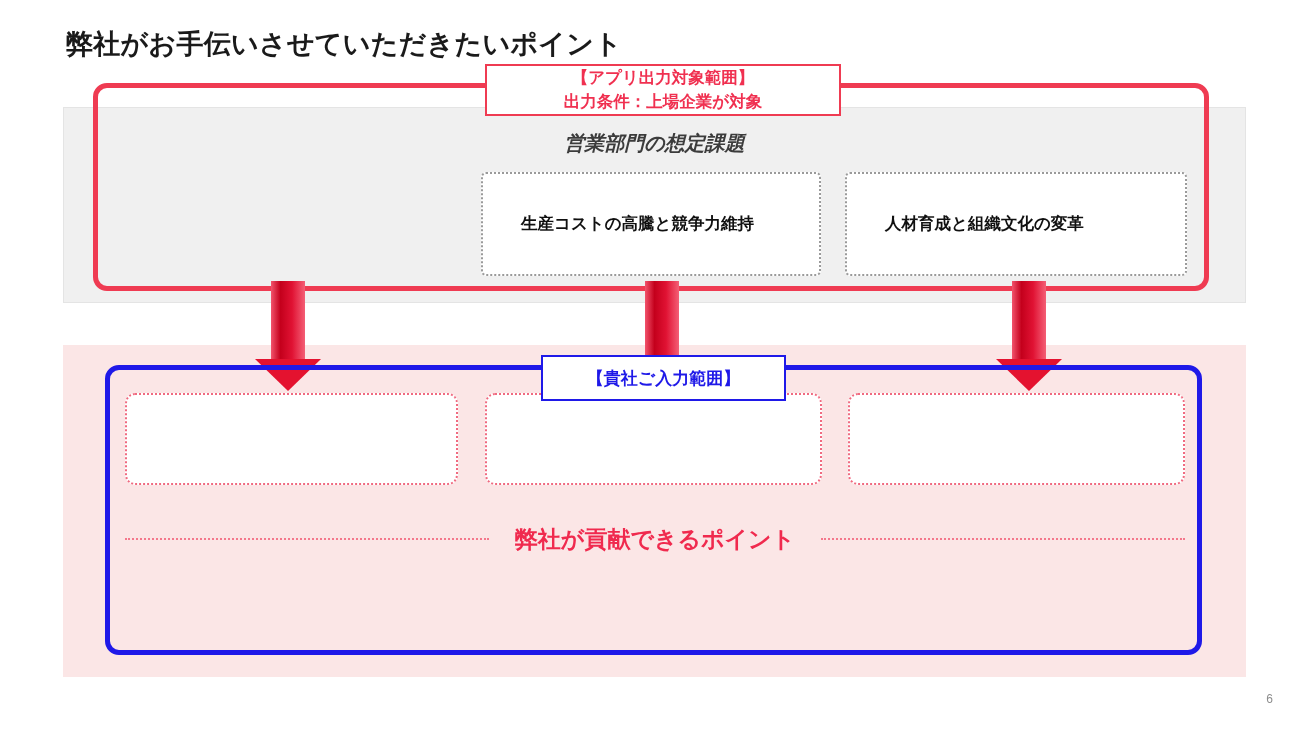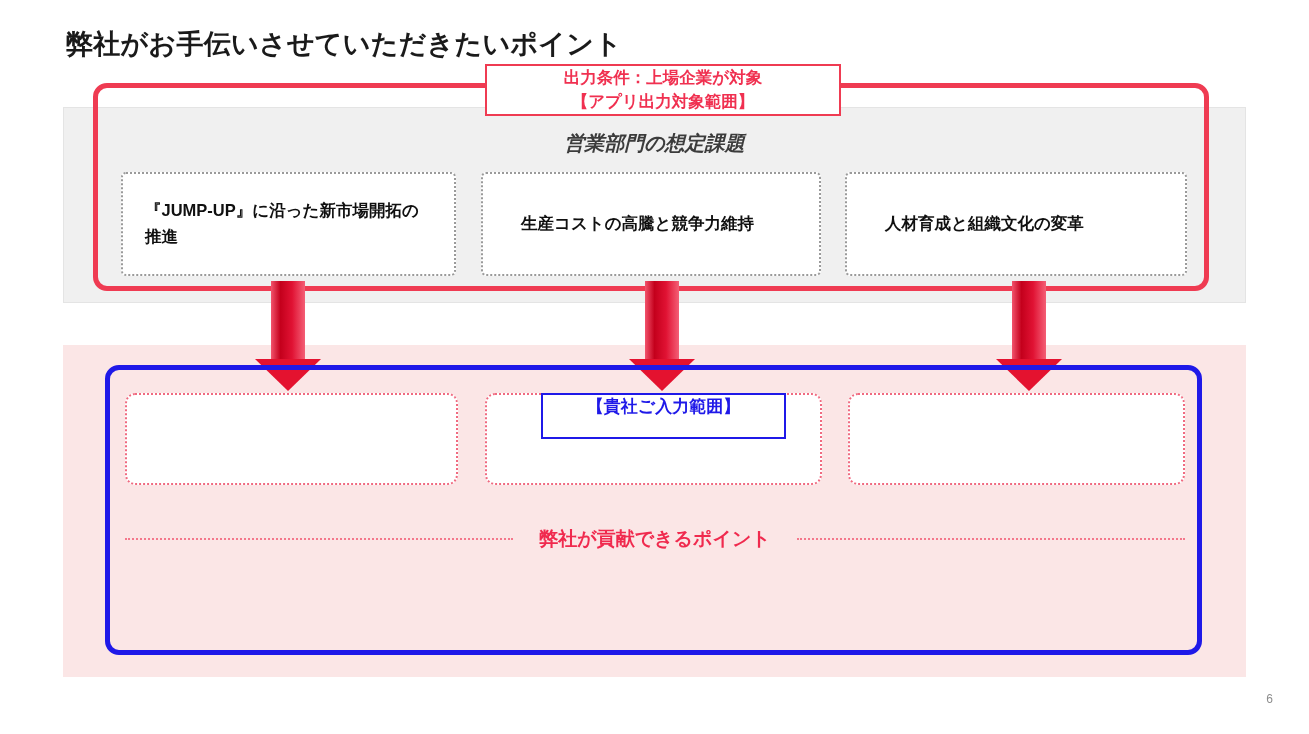--- a/index.html
+++ b/index.html
@@ -172,23 +172,23 @@
   
   .callout-blue {
     position: absolute;
     left: 541px;
     top: 355px;
     width: 245px;
     height: 46px;
     background: #ffffff;
     border: 2px solid #1f19e8;
     display: flex;
+    align-items: center;
     justify-content: center;
     z-index: 45;
-    margin-top: 38px;
   }
   .callout-blue .line {
     font-size: 17px;
     font-weight: bold;
     color: #1f19e8;
     white-space: nowrap;
   }
 
   
   .input-card {
@@ -216,21 +216,21 @@
     z-index: 30;
   }
   .contrib-band .dash {
     flex: 1 1 auto;
     height: 0;
     border-top: 2px dotted #f4788c;
   }
   .contrib-band .contrib-text {
     flex: 0 0 auto;
     padding: 0 26px;
-    font-size: 19px;
+    font-size: 23px;
     font-weight: bold;
     color: #f02a4e;
     white-space: nowrap;
   }
 
   
   .page-number {
     position: absolute;
     right: 36px;
     bottom: 28px;
@@ -244,33 +244,30 @@
 <div class="slide">
 
   <div class="slide-title">弊社がお手伝いさせていただきたいポイント</div>
 
   <div class="gray-panel">
     <div class="gray-panel-heading">営業部門の想定課題</div>
   </div>
 
   <div class="red-frame"></div>
 
-  <div class="issue-card issue-card-1">
-    <span class="issue-text">『JUMP-UP』に沿った新市場開拓の推進</span>
-  </div>
   <div class="issue-card issue-card-2">
     <span class="issue-text">生産コストの高騰と競争力維持</span>
   </div>
   <div class="issue-card issue-card-3">
     <span class="issue-text">人材育成と組織文化の変革</span>
   </div>
 
   <div class="callout-red">
+    <span class="line">【アプリ出力対象範囲】</span>
     <span class="line">出力条件：上場企業が対象</span>
-    <span class="line">【アプリ出力対象範囲】</span>
   </div>
 
   <div class="arrow arrow-1">
     <div class="shaft"></div>
     <div class="head"></div>
   </div>
   <div class="arrow arrow-2">
     <div class="shaft"></div>
     <div class="head"></div>
   </div>

